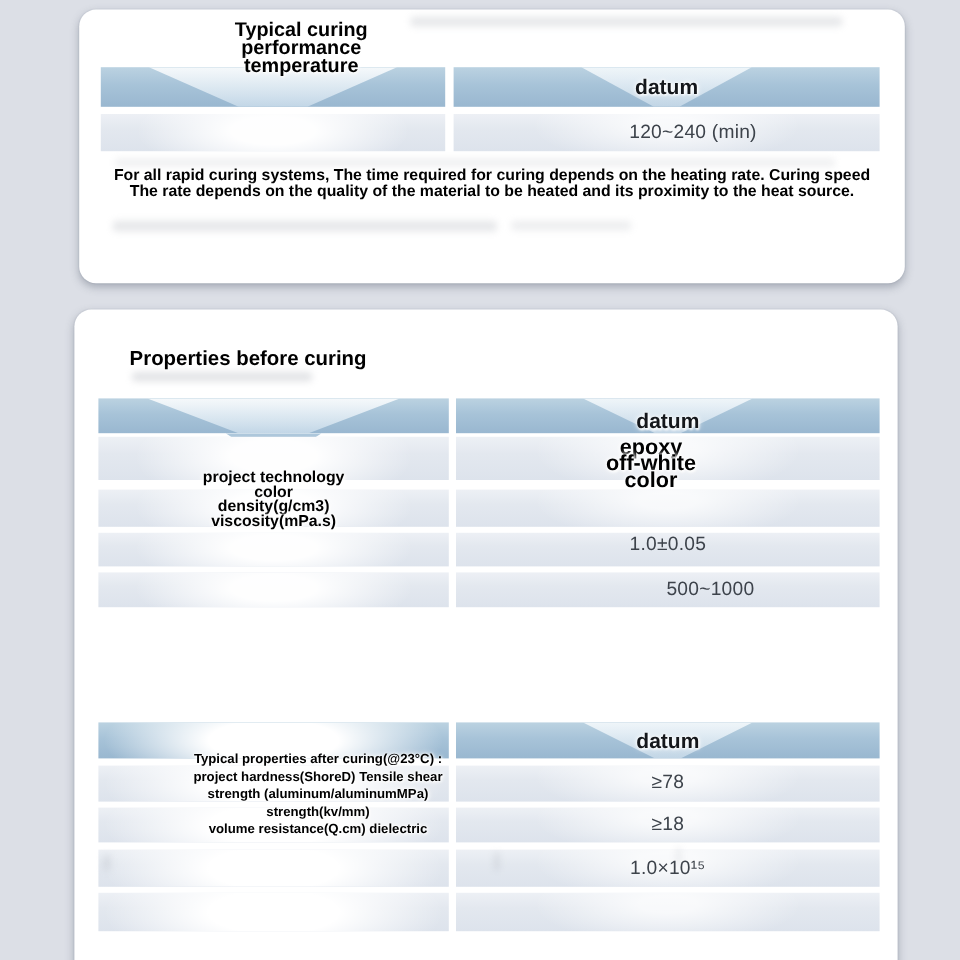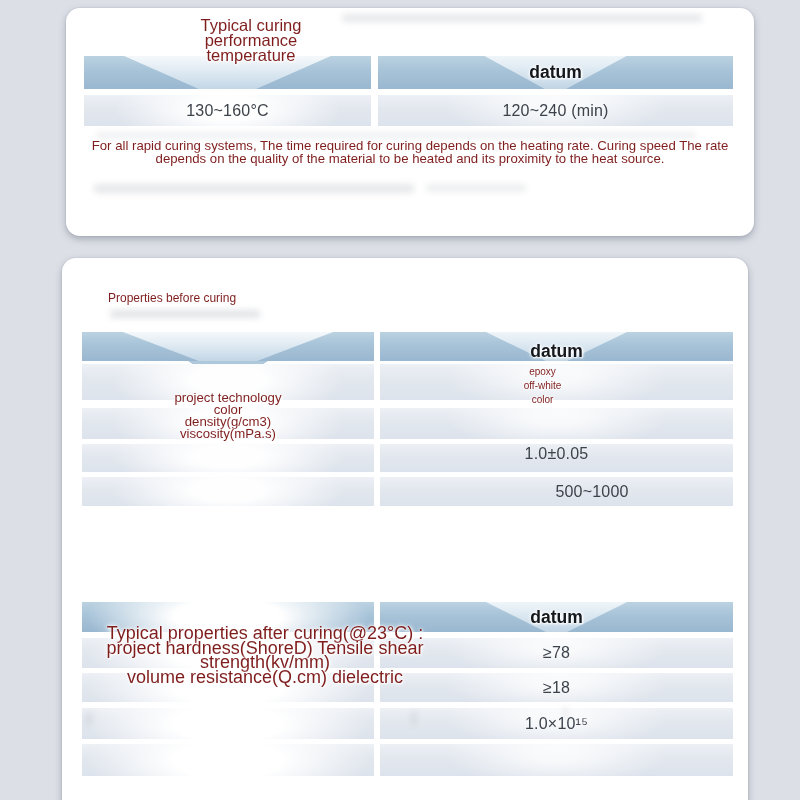--- a/index.html
+++ b/index.html
@@ -57,29 +57,29 @@
     color:#3d434b;font-size:16px;letter-spacing:0.2px;
   }
   .datum{
     position:absolute;display:flex;align-items:center;justify-content:center;
     font-weight:bold;font-size:17.5px;color:#14171b;
     text-shadow:0 0 3px #fff,0 0 5px #fff,1px 1px 2px #fff;
     z-index:4;
   }
   .datum.bottom{align-items:flex-end;padding-bottom:1px;box-sizing:border-box;}
   .glowtext{
-    position:absolute;z-index:5;text-align:center;font-weight:normal;color:#7f1d1d;
+    position:absolute;z-index:5;text-align:center;font-weight:bold;color:#000000;
     text-shadow:0 0 2px #fff,0 0 4px #fff,0 0 6px #fff,1px 1px 2px #fff;
   }
   .t1-title{left:70px;top:10px;width:230px;font-size:16.5px;line-height:15px;}
   .t1-note{left:24px;top:132px;width:640px;font-size:13.2px;line-height:12.6px;}
-  .t2-label{left:46px;top:34px;width:220px;font-size:12px;text-align:left;line-height:13px;}
+  .t2-label{left:46px;top:34px;width:220px;font-size:17px;text-align:left;line-height:13px;}
   .t2-left-stack{left:20px;top:134px;width:292px;font-size:13.2px;line-height:11.9px;}
-  .t2-right-stack{left:318px;top:107px;width:325px;font-size:10px;line-height:14.2px;}
-  .t3-left-stack{left:14px;top:368px;width:378px;font-size:18px;line-height:14.6px;}
+  .t2-right-stack{left:318px;top:107px;width:325px;font-size:18px;line-height:14.2px;}
+  .t3-left-stack{left:14px;top:368px;width:378px;font-size:11px;line-height:14.6px;}
 
   .smudge{position:absolute;background:#a9adb5;filter:blur(3px);border-radius:3px;z-index:2;}
 </style>
 </head>
 <body>
 
 <div class="canvas">
 
   <div class="card" id="card1">
 
@@ -94,22 +94,21 @@
     <div class="hdr" style="left:18px;top:48px;width:287px;height:33px;">
       <div class="wedge-keystone"></div>
     </div>
     <div class="hdr" style="left:312px;top:48px;width:355px;height:33px;">
       <div class="wedge-funnel"></div>
     </div>
     <div class="datum" style="left:312px;top:48px;width:355px;height:33px;">datum</div>
 
     <div class="rowb washL" style="left:18px;top:87px;width:287px;height:31px;"></div>
     <div class="rowb washR" style="left:312px;top:87px;width:355px;height:31px;"></div>
-    <div class="val" style="left:18px;top:87px;width:287px;height:31px;">130~160°C</div>
-    <div class="val" style="left:312px;top:87px;width:355px;height:31px;">120~240 (min)</div>
+    <div class="val" style="left:312px;top:87px;width:355px;height:31px;padding-left:22px;">120~240 (min)</div>
 
     <div class="smudge" style="left:30px;top:124px;width:600px;height:7px;opacity:.18;"></div>
 
     <div class="glowtext t1-note">For all rapid curing systems, The time required for curing depends on the heating rate. Curing speed The rate depends on the quality of the material to be heated and its proximity to the heat source.</div>
 
     <div class="smudge" style="left:28px;top:176px;width:320px;height:9px;opacity:.28;"></div>
     <div class="smudge" style="left:360px;top:176px;width:100px;height:8px;opacity:.2;"></div>
   </div>
 
   <div class="card" id="card2">
@@ -161,20 +160,21 @@
     <div class="rowb washHeavy" style="left:20px;top:415px;width:292px;height:29px;"></div>
     <div class="rowb washR" style="left:318px;top:415px;width:353px;height:29px;"></div>
     <div class="rowb washHeavy" style="left:20px;top:450px;width:292px;height:31px;"></div>
     <div class="rowb washR" style="left:318px;top:450px;width:353px;height:31px;"></div>
     <div class="rowb washHeavy" style="left:20px;top:486px;width:292px;height:32px;"></div>
     <div class="rowb washR" style="left:318px;top:486px;width:353px;height:32px;"></div>
 
     <div class="glowtext t3-left-stack">
       <div>Typical properties after curing(@23°C)  :</div>
       <div>project hardness(ShoreD) Tensile shear</div>
+      <div>strength  (aluminum/aluminumMPa)</div>
       <div>strength(kv/mm)</div>
       <div>volume resistance(Q.cm) dielectric</div>
     </div>
 
     <div class="val" style="left:318px;top:380px;width:353px;height:30px;">≥78</div>
     <div class="val" style="left:318px;top:415px;width:353px;height:29px;">≥18</div>
     <div class="val" style="left:318px;top:450px;width:353px;height:31px;">1.0×10¹⁵</div>
 
     <div class="smudge" style="left:350px;top:452px;width:4px;height:16px;opacity:.3;"></div>
     <div class="smudge" style="left:502px;top:448px;width:3px;height:14px;opacity:.28;"></div>

